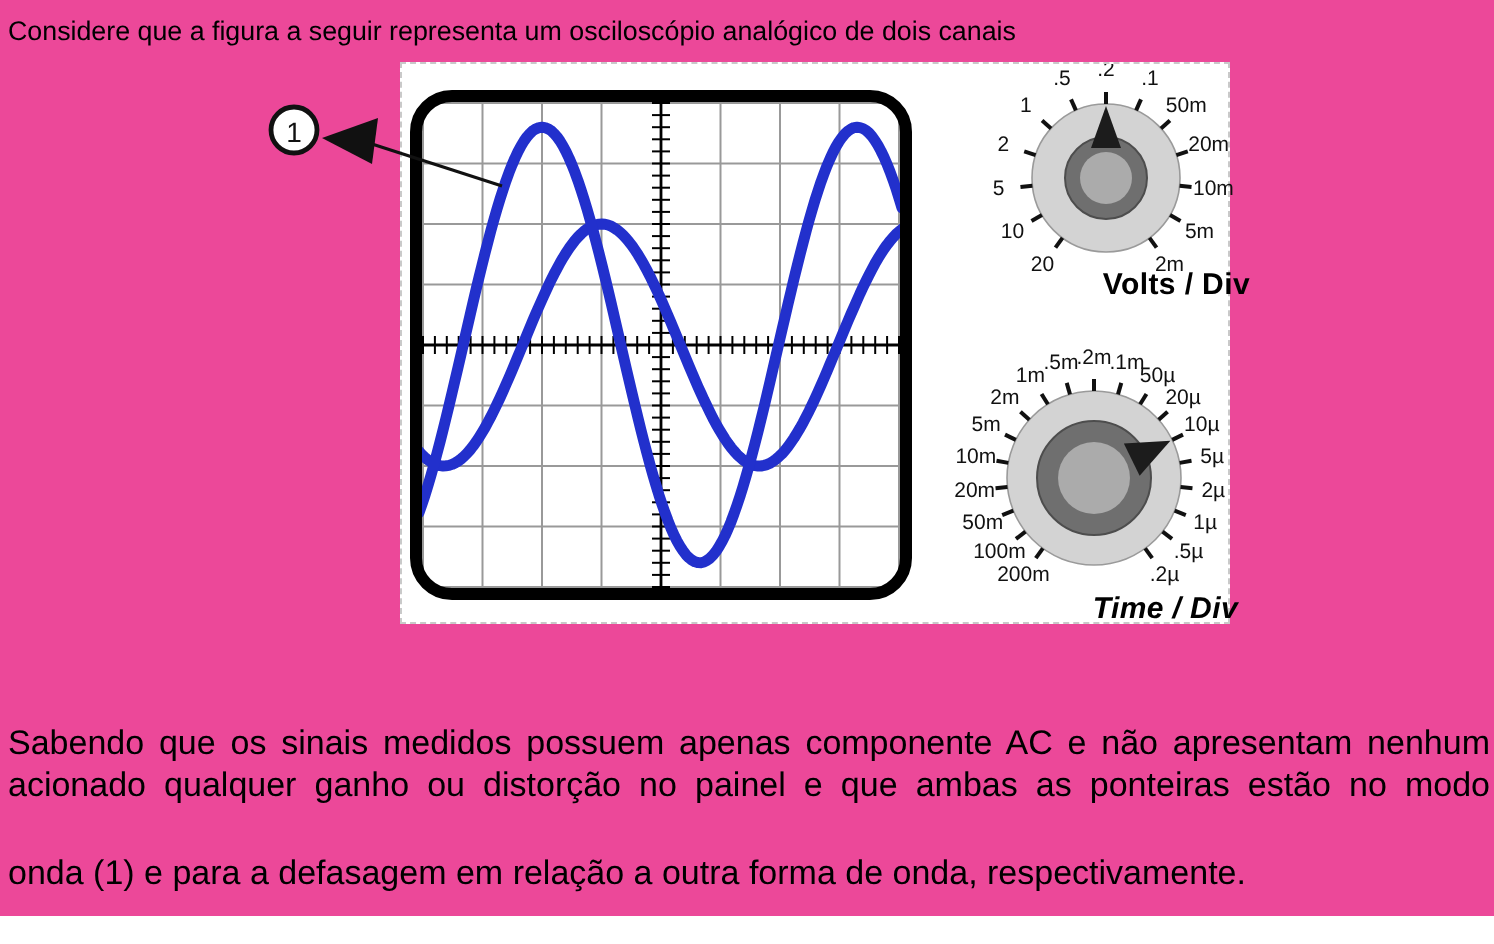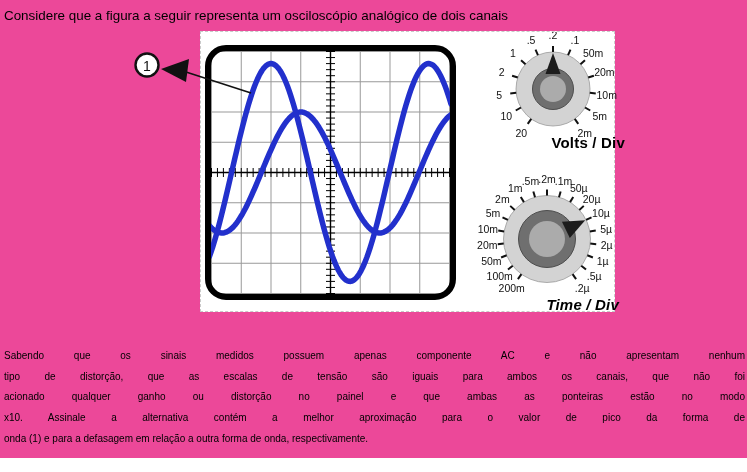--- a/index.html
+++ b/index.html
@@ -1,21 +1,21 @@
 <!DOCTYPE html>
 <html><head>
 <meta charset="utf-8">
 <style>
   html,body{margin:0;padding:0;background:#fff;}
   .page{position:relative;width:747px;height:458px;background:#ec4899;overflow:hidden;
         font-family:"Liberation Sans",sans-serif;color:#000;}
   .intro{position:absolute;left:4px;top:6px;width:740px;font-size:13.4px;line-height:20px;}
-  .question{position:absolute;left:4px;top:346px;width:741px;font-size:10px;line-height:20.7px;}
+  .question{position:absolute;left:4px;top:362px;width:741px;font-size:17px;line-height:20.7px;}
   .jline{text-align:justify;text-align-last:justify;}
-  .lastline{text-align:left;}
+  .lastline{text-align:left;margin-top:24px;}
   .figure{position:absolute;left:200px;top:31px;width:415px;height:281px;
           border:1px dashed #c9c9c9;background:#fff;box-sizing:border-box;z-index:1;}
   .scope{position:absolute;left:4px;top:13px;}
   .knob{position:absolute;}
   .knob-title{position:absolute;font-size:15px;font-weight:bold;text-align:right;letter-spacing:0.2px;}
   .vtitle{left:280px;top:102px;width:144px;}
   .ttitle{left:274px;top:264px;width:144px;font-style:italic;}
   .callout{position:absolute;left:128px;top:48px;z-index:2;pointer-events:none;}
 </style>
 </head>
@@ -229,19 +229,17 @@
 
   <svg class="callout" width="130" height="52" viewBox="0 0 130 52">
     <line x1="58" y1="24" x2="123" y2="45" stroke="#111" stroke-width="1.6"></line>
     <polygon points="33,21 61,11 58,34" fill="#111"></polygon>
     <circle cx="19" cy="17" r="11.5" fill="#fff" stroke="#111" stroke-width="2.4"></circle>
     <text x="19" y="18" font-size="14" text-anchor="middle" dominant-baseline="central" fill="#111">1</text>
   </svg>
 
   <div class="question">
     <div class="jline">Sabendo que os sinais medidos possuem apenas componente AC e não apresentam nenhum</div>
-    <div class="jline">tipo de distorção, que as escalas de tensão são iguais para ambos os canais, que não foi</div>
     <div class="jline">acionado qualquer ganho ou distorção no painel e que ambas as ponteiras estão no modo</div>
-    <div class="jline">x10. Assinale a alternativa contém a melhor aproximação para o valor de pico da forma de</div>
     <div class="lastline">onda (1) e para a defasagem em relação a outra forma de onda, respectivamente.</div>
   </div>
 
 </div>
 
 </body></html>

